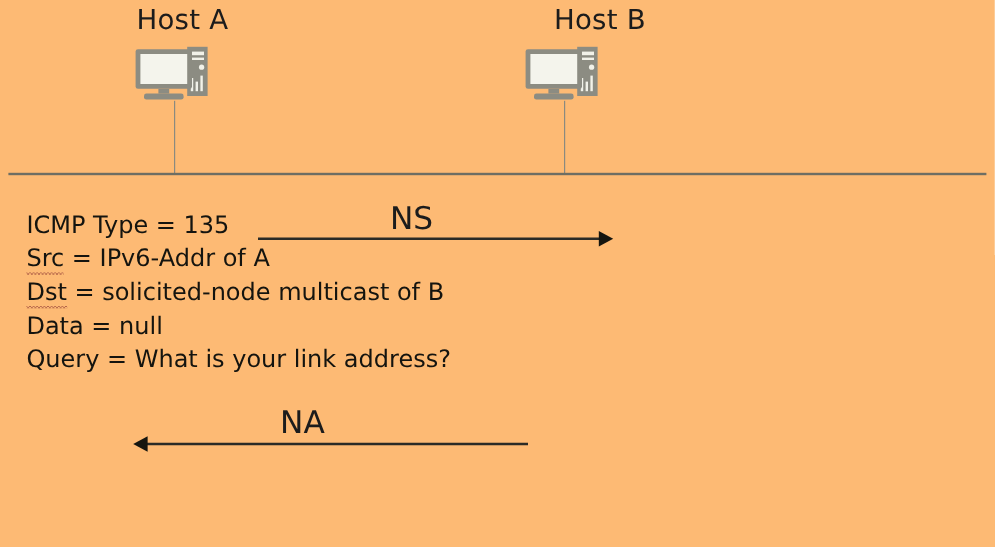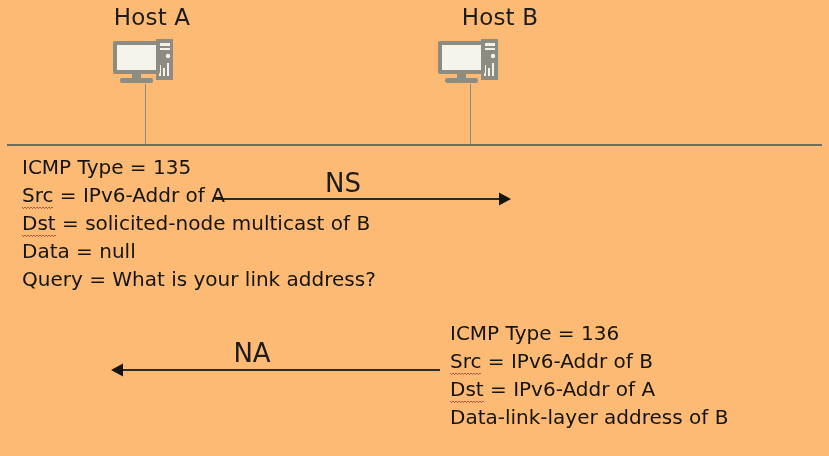--- a/index.html
+++ b/index.html
@@ -82,20 +82,21 @@
   #na-label { left: 252px; top: 338px; }
 
   
   .packet-block {
     position: absolute;
     font-family: "DejaVu Sans", sans-serif;
     font-size: 20px;
     line-height: 28px;
     color: #14140f;
     white-space: nowrap;
+    margin-top: 20px;
   }
   #packet-ns { left: 22px; top: 153px; }
   #packet-na { left: 450px; top: 319px; }
 
   .packet-line { display: block; height: 28px; }
 
   
   .misspelled {
     position: relative;
     display: inline-block;
@@ -176,20 +177,14 @@
     <span class="packet-line">Query = What is your link address?</span>
   </div>
 
   <div class="arrow-label" id="na-label">NA</div>
 
   <svg class="arrow-svg" id="na-arrow" width="330" height="20">
     <line x1="12" y1="10" x2="330" y2="10" stroke="#2b2b26" stroke-width="2"></line>
     <polygon points="13,3.5 1,10 13,16.5" fill="#15150f"></polygon>
   </svg>
 
-  <div class="packet-block" id="packet-na">
-    <span class="packet-line">ICMP Type = 136</span>
-    <span class="packet-line"><span class="misspelled">Src</span><span> = IPv6-Addr of B</span></span>
-    <span class="packet-line"><span class="misspelled">Dst</span><span> = IPv6-Addr of A</span></span>
-    <span class="packet-line">Data-link-layer address of B</span>
-  </div>
 
 </div>
 
 </body></html>

